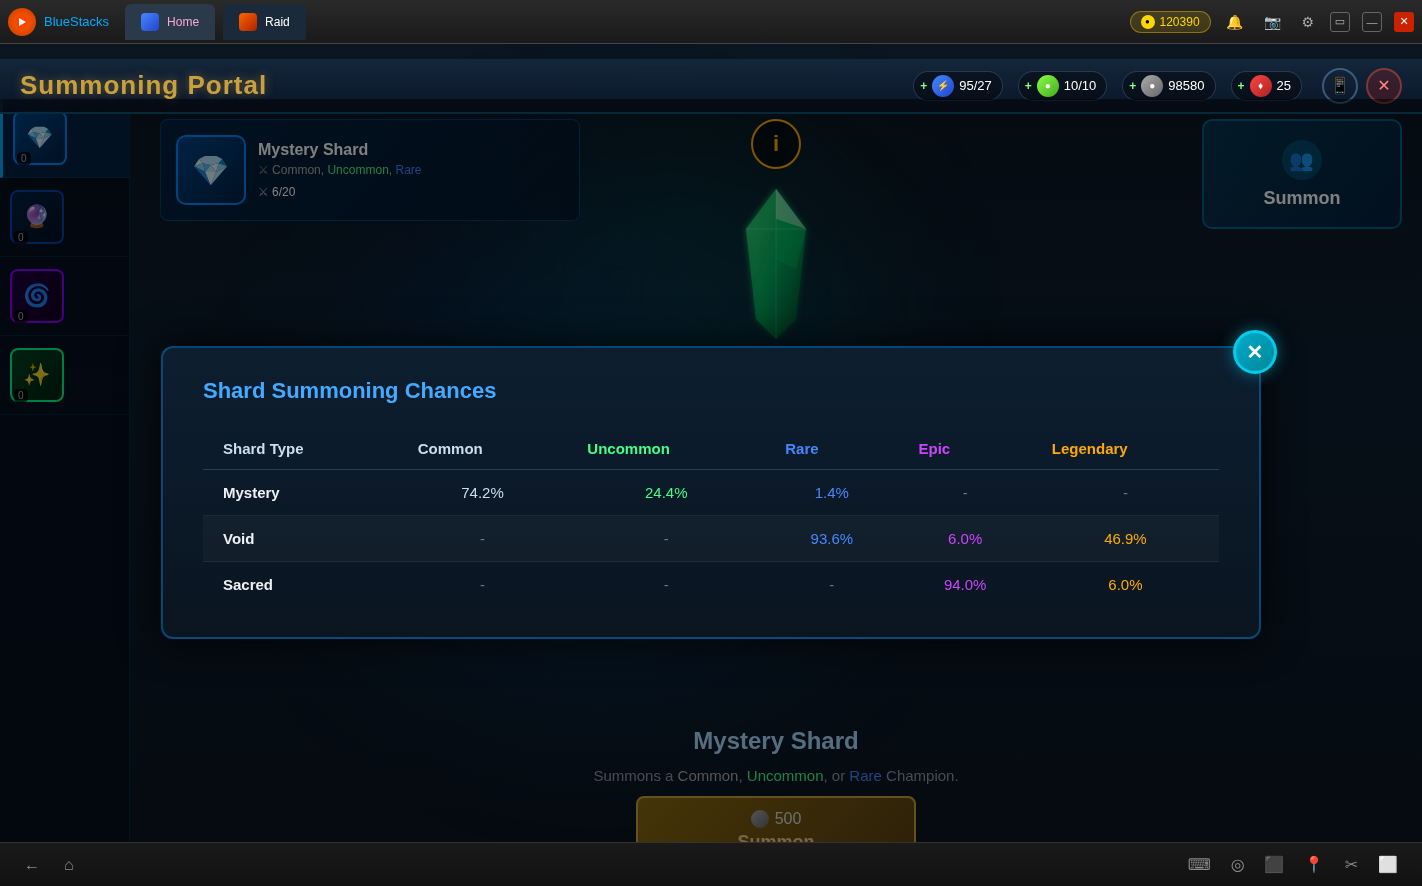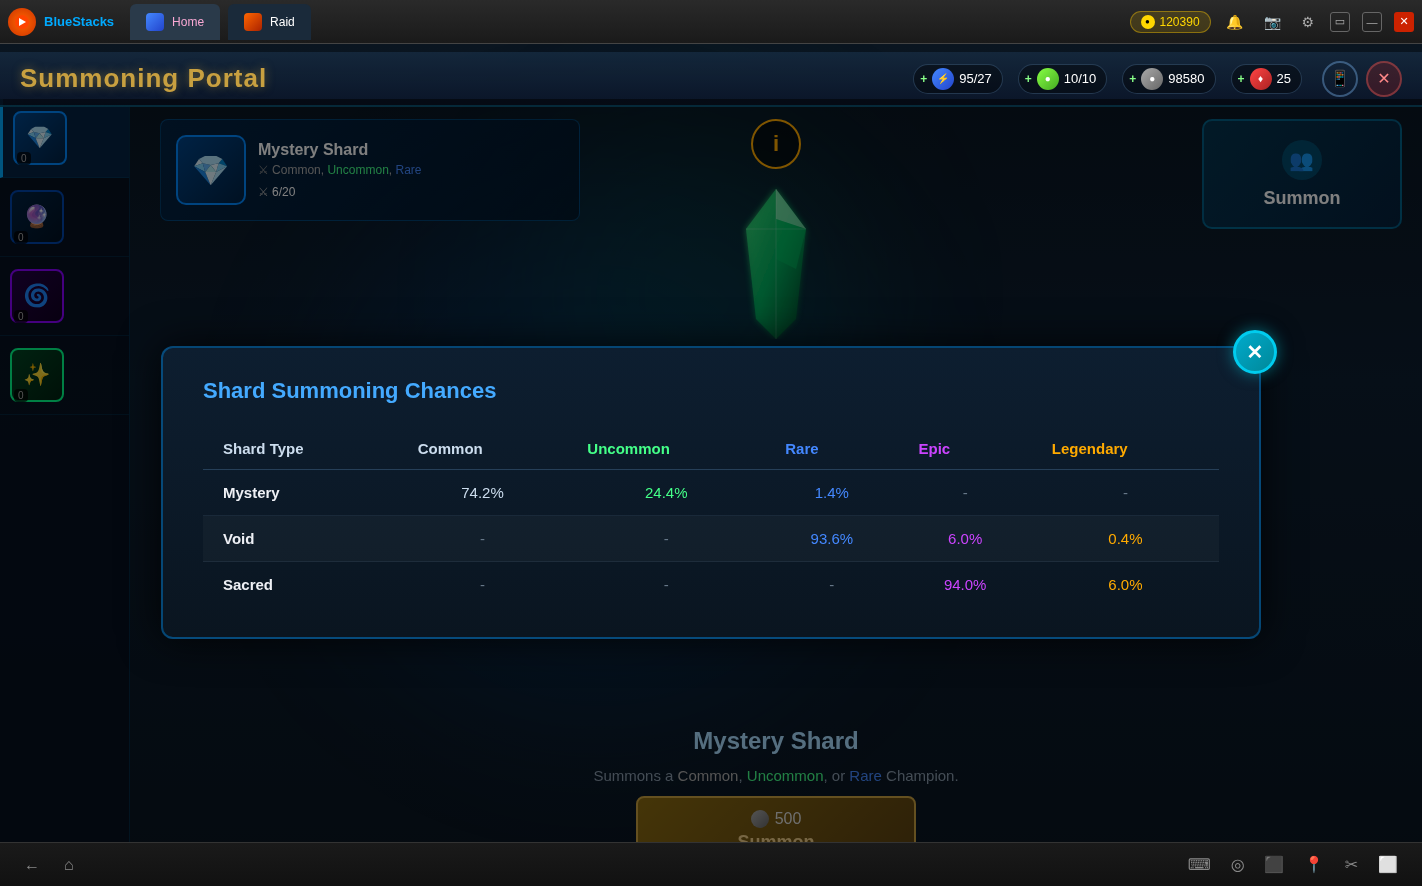--- a/index.html
+++ b/index.html
@@ -27,21 +27,21 @@
     .title-bar-logo {
       width: 28px; height: 28px;
       background: radial-gradient(circle, #ff6600, #cc3300);
       border-radius: 50%;
       display: flex; align-items: center; justify-content: center;
       font-size: 10px; color: white; font-weight: bold;
     }
     .title-bar-brand {
       color: #00aaff;
       font-size: 13px;
-      font-weight: bold;
+      font-weight: normal;
       margin-right: 8px;
     }
     .tab {
       height: 36px;
       background: #2a3a4a;
       border-radius: 6px 6px 0 0;
       display: flex;
       align-items: center;
       padding: 0 16px;
       gap: 8px;
@@ -132,21 +132,21 @@
     }
     .bg-glow-2 {
       width: 400px; height: 400px;
       background: radial-gradient(circle, rgba(0,120,80,0.2), transparent);
       top: 50px; left: 500px;
     }
 
     
     .game-header {
       position: absolute;
-      top: 8px; left: 0; right: 0;
+      top: 15px; left: 0; right: 0;
       height: 55px;
       background: linear-gradient(to bottom, rgba(20,40,60,0.95), rgba(10,20,40,0.9));
       border-bottom: 2px solid rgba(0,150,200,0.4);
       display: flex;
       align-items: center;
       padding: 0 20px;
       gap: 20px;
       z-index: 5;
     }
     .portal-title {
@@ -769,21 +769,21 @@
     <td class="td-value" style="color:#4488ff;">1.4%</td>
     <td class="td-dash" style="">-</td>
     <td class="td-dash" style="">-</td>
   </tr>
             <tr>
     <td class="td-shard">Void</td>
     <td class="td-dash">-</td>
     <td class="td-dash" style="">-</td>
     <td class="td-value" style="color:#4488ff;">93.6%</td>
     <td class="td-value" style="color:#cc44ff;">6.0%</td>
-    <td class="td-value" style="color:#ffaa00;">0.4%</td>
+    <td class="td-value" style="color:#ffaa00;">46.9%</td>
   </tr>
             <tr>
     <td class="td-shard">Sacred</td>
     <td class="td-dash">-</td>
     <td class="td-dash" style="">-</td>
     <td class="td-dash" style="">-</td>
     <td class="td-value" style="color:#cc44ff;">94.0%</td>
     <td class="td-value" style="color:#ffaa00;">6.0%</td>
   </tr>
           </tbody>

